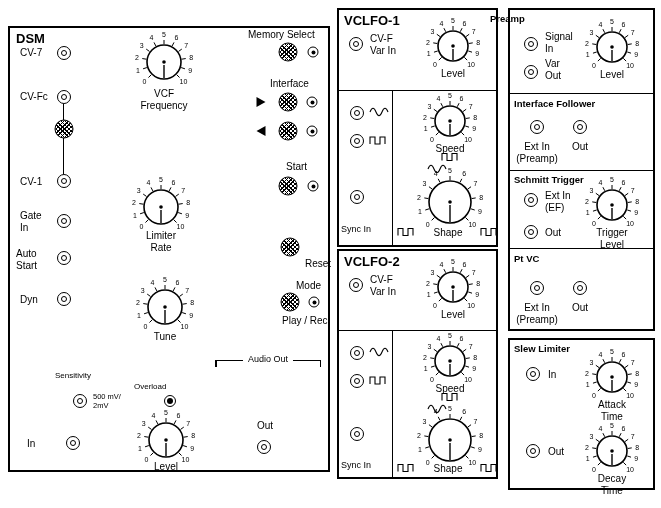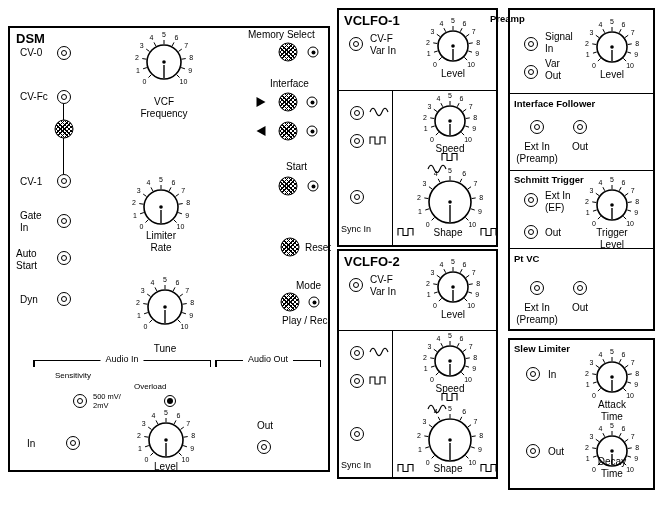--- a/index.html
+++ b/index.html
@@ -40,21 +40,21 @@
 </style>
 </head>
 <body>
 
 <div id="stage">
 
 
   <div class="panel" style="left:8px;top:26px;width:322px;height:446px;"></div>
   <div class="ptitle" style="left:16px;top:31px;">DSM</div>
 
-  <div class="lbl" style="left:20px;top:47px;">CV-0</div>
+  <div class="lbl" style="left:20px;top:47px;">CV-7</div>
   <div class="jack c" style="left:64px;top:53px;"></div>
 
   <div class="lbl" style="left:20px;top:91px;">CV-Fc</div>
   <div class="jack c" style="left:64px;top:97px;"></div>
   <div class="vline" style="left:63px;top:104px;height:17px;"></div>
   <div class="hatch c" style="left:64px;top:129px;"></div>
   <div class="vline" style="left:63px;top:138px;height:36px;"></div>
 
   <div class="lbl" style="left:20px;top:176px;">CV-1</div>
   <div class="jack c" style="left:64px;top:181px;"></div>
@@ -90,21 +90,21 @@
         <line x1="17.77839013071248" y1="-2.8158203707241567" x2="21.72914349309303" y2="-3.4415582308850805" stroke="#000" stroke-width="1"></line>
         <text x="27.16142936636629" y="-4.30194778860635" font-size="7" text-anchor="middle" dominant-baseline="central" font-family="Liberation Sans, sans-serif" fill="#000">8</text>
         <line x1="17.119017293312766" y1="5.562305898749052" x2="20.92324335849338" y2="6.798373876248841" stroke="#000" stroke-width="1"></line>
         <text x="26.154054198116725" y="8.497967345311052" font-size="7" text-anchor="middle" dominant-baseline="central" font-family="Liberation Sans, sans-serif" fill="#000">9</text>
         <line x1="12.727922061357857" y1="12.727922061357855" x2="15.556349186104047" y2="15.556349186104043" stroke="#000" stroke-width="1"></line>
         <text x="19.445436482630058" y="19.445436482630054" font-size="7" text-anchor="middle" dominant-baseline="central" font-family="Liberation Sans, sans-serif" fill="#000">10</text>
         <circle r="17" fill="#fff" stroke="#000" stroke-width="1.6"></circle>
         <circle r="1.8" fill="#000"></circle>
         <line x1="0" y1="3" x2="0" y2="16" stroke="#000" stroke-width="1.4"></line>
       </svg></div>
-  <div class="lbl cx" style="left:164px;top:96px;">VCF
+  <div class="lbl cx" style="left:164px;top:88px;">VCF
 Frequency</div>
 
   <div class="knob" style="left:161px;top:207px;"><svg width="66" height="66" viewBox="-33 -33 66 66">
         <line x1="-12.727922061357857" y1="12.727922061357855" x2="-15.556349186104047" y2="15.556349186104043" stroke="#000" stroke-width="1"></line>
         <text x="-19.445436482630058" y="19.445436482630054" font-size="7" text-anchor="middle" dominant-baseline="central" font-family="Liberation Sans, sans-serif" fill="#000">0</text>
         <line x1="-17.119017293312766" y1="5.562305898749052" x2="-20.92324335849338" y2="6.798373876248841" stroke="#000" stroke-width="1"></line>
         <text x="-26.154054198116725" y="8.497967345311052" font-size="7" text-anchor="middle" dominant-baseline="central" font-family="Liberation Sans, sans-serif" fill="#000">1</text>
         <line x1="-17.77839013071248" y1="-2.8158203707241567" x2="-21.72914349309303" y2="-3.4415582308850805" stroke="#000" stroke-width="1"></line>
         <text x="-27.16142936636629" y="-4.30194778860635" font-size="7" text-anchor="middle" dominant-baseline="central" font-family="Liberation Sans, sans-serif" fill="#000">2</text>
         <line x1="-14.562305898749054" y1="-10.580134541264517" x2="-17.798373876248846" y2="-12.931275550434409" stroke="#000" stroke-width="1"></line>
@@ -150,52 +150,46 @@
         <line x1="17.77839013071248" y1="-2.8158203707241567" x2="21.72914349309303" y2="-3.4415582308850805" stroke="#000" stroke-width="1"></line>
         <text x="27.16142936636629" y="-4.30194778860635" font-size="7" text-anchor="middle" dominant-baseline="central" font-family="Liberation Sans, sans-serif" fill="#000">8</text>
         <line x1="17.119017293312766" y1="5.562305898749052" x2="20.92324335849338" y2="6.798373876248841" stroke="#000" stroke-width="1"></line>
         <text x="26.154054198116725" y="8.497967345311052" font-size="7" text-anchor="middle" dominant-baseline="central" font-family="Liberation Sans, sans-serif" fill="#000">9</text>
         <line x1="12.727922061357857" y1="12.727922061357855" x2="15.556349186104047" y2="15.556349186104043" stroke="#000" stroke-width="1"></line>
         <text x="19.445436482630058" y="19.445436482630054" font-size="7" text-anchor="middle" dominant-baseline="central" font-family="Liberation Sans, sans-serif" fill="#000">10</text>
         <circle r="17" fill="#fff" stroke="#000" stroke-width="1.6"></circle>
         <circle r="1.8" fill="#000"></circle>
         <line x1="0" y1="3" x2="0" y2="16" stroke="#000" stroke-width="1.4"></line>
       </svg></div>
-  <div class="lbl cx" style="left:165px;top:343px;">Tune</div>
+  <div class="lbl cx" style="left:165px;top:331px;">Tune</div>
 
   <div class="lbl" style="left:248px;top:29px;">Memory Select</div>
   <div class="hatch c" style="left:288px;top:52px;"></div>
   <div class="dot c" style="left:313px;top:52px;"></div>
 
   <div class="lbl" style="left:270px;top:78px;">Interface</div>
   <div class="tri-r c" style="left:261px;top:102px;"></div>
   <div class="hatch c" style="left:288px;top:102px;"></div>
   <div class="dot c" style="left:312px;top:102px;"></div>
   <div class="tri-l c" style="left:261px;top:131px;"></div>
   <div class="hatch c" style="left:288px;top:131px;"></div>
   <div class="dot c" style="left:312px;top:131px;"></div>
 
   <div class="lbl" style="left:286px;top:161px;">Start</div>
   <div class="hatch c" style="left:288px;top:186px;"></div>
   <div class="dot c" style="left:313px;top:186px;"></div>
 
   <div class="hatch c" style="left:290px;top:247px;"></div>
-  <div class="lbl" style="left:305px;top:242px;">Reset</div>
+  <div class="lbl" style="left:305px;top:258px;">Reset</div>
 
   <div class="lbl" style="left:296px;top:280px;">Mode</div>
   <div class="hatch c" style="left:290px;top:302px;"></div>
   <div class="dot c" style="left:314px;top:302px;"></div>
   <div class="lbl" style="left:282px;top:315px;">Play / Rec</div>
 
-  <div class="bracket" style="left:33px;top:360px;width:178px;">
-    <div class="bar"></div>
-    <div class="et etl"></div>
-    <div class="et etr"></div>
-    <div class="blab">Audio In</div>
-  </div>
   <div class="bracket" style="left:215px;top:360px;width:106px;">
     <div class="bar"></div>
     <div class="et etl"></div>
     <div class="et etr"></div>
     <div class="blab">Audio Out</div>
   </div>
 
   <div class="lbl" style="left:55px;top:371px;font-size:8px;">Sensitivity</div>
   <div class="jack c" style="left:80px;top:401px;"></div>
   <div class="lbl" style="left:93px;top:392px;font-size:7.5px;">500 mV/
@@ -648,15 +642,15 @@
         <line x1="15.803013449522204" y1="-2.502951440643695" x2="19.753766811902757" y2="-3.1286893008046186" stroke="#000" stroke-width="1"></line>
         <text x="25.186052685176012" y="-3.9890788585258887" font-size="7" text-anchor="middle" dominant-baseline="central" font-family="Liberation Sans, sans-serif" fill="#000">8</text>
         <line x1="15.216904260722458" y1="4.944271909999157" x2="19.021130325903073" y2="6.180339887498947" stroke="#000" stroke-width="1"></line>
         <text x="24.251941165526418" y="7.879933356561157" font-size="7" text-anchor="middle" dominant-baseline="central" font-family="Liberation Sans, sans-serif" fill="#000">9</text>
         <line x1="11.313708498984761" y1="11.31370849898476" x2="14.142135623730951" y2="14.14213562373095" stroke="#000" stroke-width="1"></line>
         <text x="18.031222920256962" y="18.031222920256962" font-size="7" text-anchor="middle" dominant-baseline="central" font-family="Liberation Sans, sans-serif" fill="#000">10</text>
         <circle r="15" fill="#fff" stroke="#000" stroke-width="1.6"></circle>
         <circle r="1.8" fill="#000"></circle>
         <line x1="0" y1="3" x2="0" y2="14" stroke="#000" stroke-width="1.4"></line>
       </svg></div>
-  <div class="lbl cx" style="left:612px;top:456px;text-align:center;">Decay Time</div>
+  <div class="lbl cx" style="left:612px;top:473px;text-align:center;">Decay Time</div>
 
 </div>
 
 </body></html>

